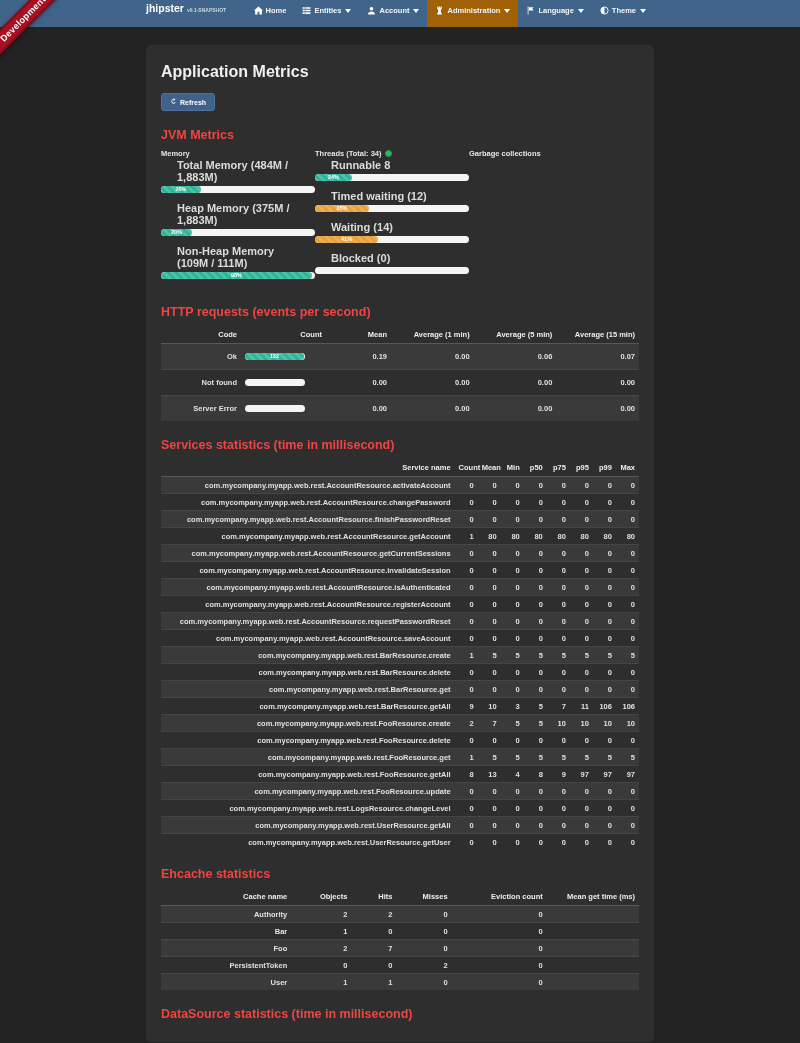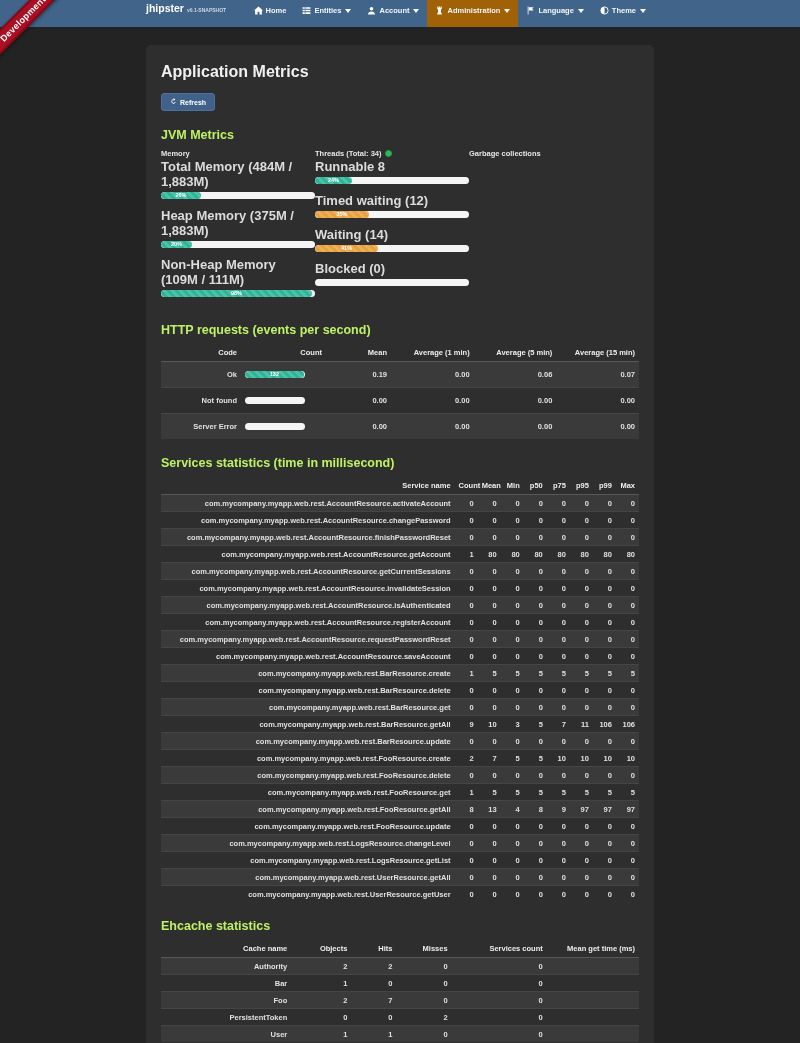--- a/index.html
+++ b/index.html
@@ -43,33 +43,33 @@
     color: #fff; font-size: 9px; font-weight: bold; text-align: center;
     padding: 2px 0; box-shadow: 0 1px 4px rgba(0,0,0,.55);
     letter-spacing: .3px;
   }
   
   .panel {
     width: 508px; margin: 18px auto 0; background: #2e2e2e;
     border-radius: 5px; padding: 12px 15px 14px;
   }
   h1 { font-size: 16px; color: #f0f0f0; font-weight: bold; margin: 6px 0 10px; }
-  h2 { font-size: 12.5px; color: #bef264; font-weight: bold; margin: 17px 0 7px; }
+  h2 { font-size: 12.5px; color: #ef4444; font-weight: bold; margin: 17px 0 7px; }
   .btn-refresh {
     display: inline-flex; align-items: center; gap: 3px;
     background: #40618a; border: 1px solid #50719b; border-radius: 3px;
     color: #fff; font-size: 7px; font-weight: bold; padding: 4px 8px;
     cursor: pointer; font-family: inherit;
   }
   .btn-refresh svg { width: 7px; height: 7px; fill: #fff; }
   
   .jvm-cols { display: flex; }
   .jvm-col { width: 154px; flex: 0 0 154px; }
   .col-heading { font-size: 7.5px; font-weight: bold; color: #e6e6e6; display: flex; align-items: center; gap: 3px; }
-  .bar-label { font-size: 13px; font-weight: bold; color: #dcdcdc; margin: 1px 0 3px; }
+  .bar-label { font-size: 11px; font-weight: bold; color: #dcdcdc; margin: 1px 16px 3px; }
   .bar-block { margin-bottom: 9px; }
   .bar-block.gap { margin-top: 9px; }
   .progress {
     height: 7px; background: #f5f5f5; border-radius: 8px; overflow: hidden;
     width: 100%;
   }
   .fill {
     height: 100%; border-radius: 8px;
     display: flex; align-items: center; justify-content: center;
     overflow: hidden; white-space: nowrap;
@@ -501,31 +501,20 @@
         <td>9</td>
         <td>10</td>
         <td>3</td>
         <td>5</td>
         <td>7</td>
         <td>11</td>
         <td>106</td>
         <td>106</td>
       </tr>
         <tr>
-        <td>com.mycompany.myapp.web.rest.BarResource.update</td>
-        <td>0</td>
-        <td>0</td>
-        <td>0</td>
-        <td>0</td>
-        <td>0</td>
-        <td>0</td>
-        <td>0</td>
-        <td>0</td>
-      </tr>
-        <tr>
         <td>com.mycompany.myapp.web.rest.FooResource.create</td>
         <td>2</td>
         <td>7</td>
         <td>5</td>
         <td>5</td>
         <td>10</td>
         <td>10</td>
         <td>10</td>
         <td>10</td>
       </tr>
@@ -568,31 +557,20 @@
         <td>0</td>
         <td>0</td>
         <td>0</td>
         <td>0</td>
         <td>0</td>
         <td>0</td>
         <td>0</td>
       </tr>
         <tr>
         <td>com.mycompany.myapp.web.rest.LogsResource.changeLevel</td>
-        <td>0</td>
-        <td>0</td>
-        <td>0</td>
-        <td>0</td>
-        <td>0</td>
-        <td>0</td>
-        <td>0</td>
-        <td>0</td>
-      </tr>
-        <tr>
-        <td>com.mycompany.myapp.web.rest.LogsResource.getList</td>
         <td>0</td>
         <td>0</td>
         <td>0</td>
         <td>0</td>
         <td>0</td>
         <td>0</td>
         <td>0</td>
         <td>0</td>
       </tr>
         <tr>
@@ -629,21 +607,21 @@
         <col class="c4">
         <col class="c5">
         <col class="c6">
       </colgroup>
     <thead>
       <tr>
         <th>Cache name</th>
         <th>Objects</th>
         <th>Hits</th>
         <th>Misses</th>
-        <th>Services count</th>
+        <th>Eviction count</th>
         <th>Mean get time (ms)</th>
       </tr>
     </thead>
     <tbody>
 
     <tr>
         <td>Authority</td>
         <td>2</td>
         <td>2</td>
         <td>0</td>

